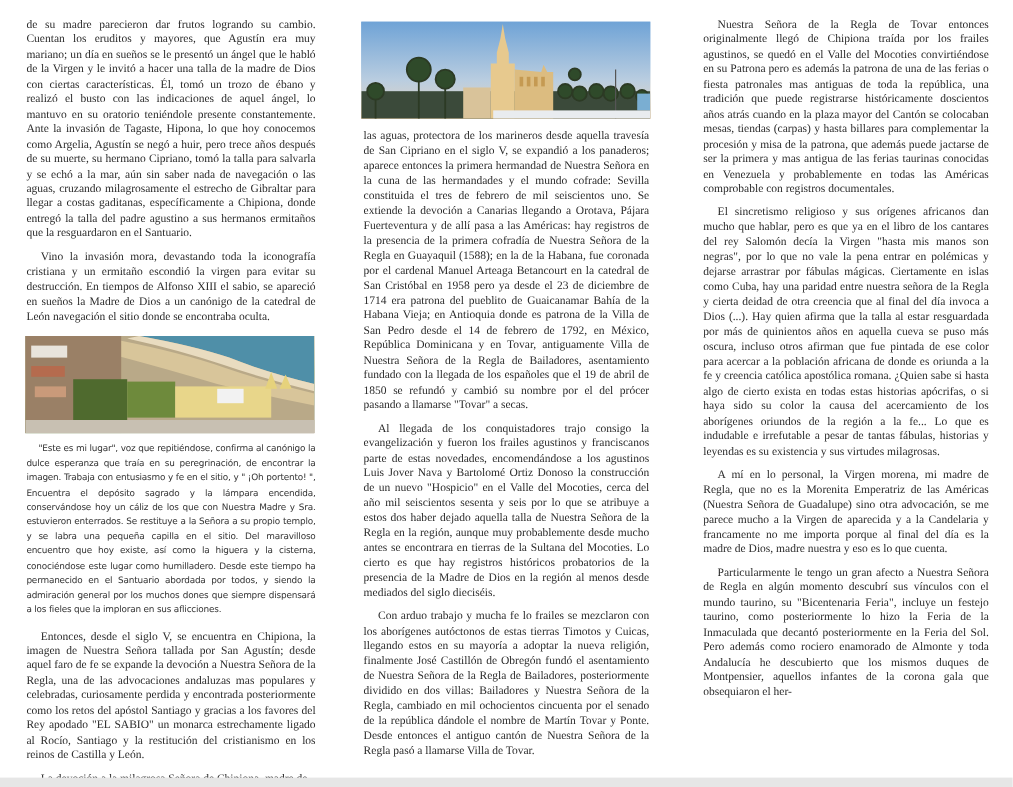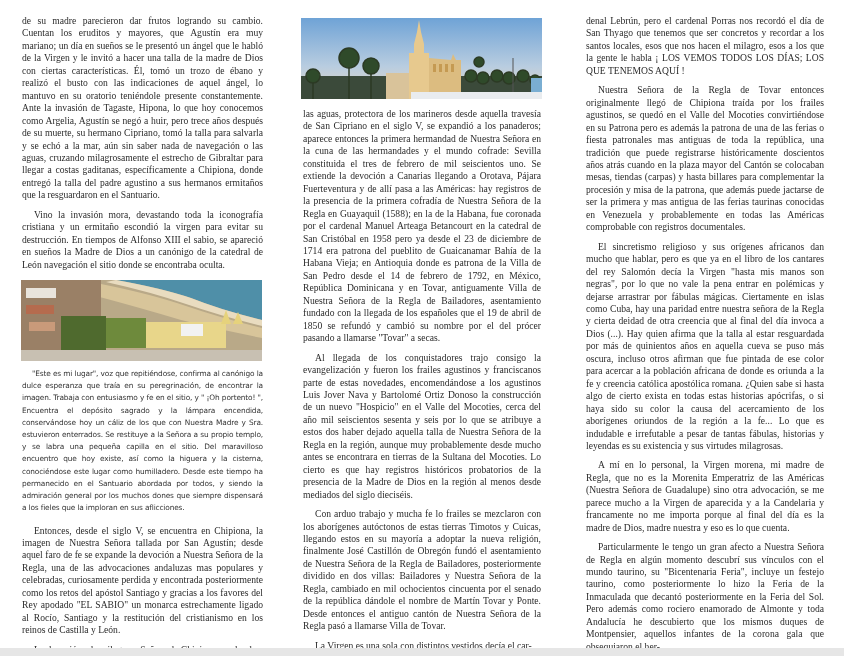--- a/index.html
+++ b/index.html
@@ -99,25 +99,23 @@
       <line x1="212" y1="81" x2="212" y2="40" stroke="#555" stroke-width="1"></line>
       <rect x="230" y="60" width="11" height="14" fill="#7aaed2"></rect>
       <rect x="110" y="74" width="131" height="7" fill="#e9ecef"></rect>
     </svg>
   </div>
 
   <div class="col col2">
     <p class="cont">las aguas, protectora de los marineros desde aquella travesía de San Cipriano en el siglo V, se expandió a los panaderos; aparece entonces la primera hermandad de Nuestra Señora en la cuna de las hermandades y el mundo cofrade: Sevilla constituida el tres de febrero de mil seiscientos uno. Se extiende la devoción a Canarias llegando a Orotava, Pájara Fuerteventura y de allí pasa a las Américas: hay registros de la presencia de la primera cofradía de Nuestra Señora de la Regla en Guayaquil (1588);  en la  de la Habana, fue coronada por el cardenal Manuel Arteaga Betancourt en la catedral de San Cristóbal en 1958 pero ya desde el 23 de diciembre de 1714 era patrona del pueblito de Guaicanamar Bahía de la Habana Vieja; en Antioquia donde es patrona de la Villa de San Pedro  desde el 14 de febrero de 1792, en México, República Dominicana y en Tovar, antiguamente Villa de Nuestra Señora de la Regla de Bailadores, asentamiento fundado con la llegada de los españoles que el 19 de abril de 1850 se refundó y cambió su nombre por el del prócer pasando a llamarse "Tovar" a secas.</p>
     <p>Al llegada de los conquistadores trajo consigo la evangelización y fueron los frailes agustinos y franciscanos parte de estas novedades, encomendándose a los agustinos Luis Jover Nava y Bartolomé Ortiz Donoso la construcción de un nuevo "Hospicio" en el Valle del Mocoties, cerca del año mil seiscientos sesenta y seis por lo que se atribuye a estos dos haber dejado aquella talla de Nuestra Señora  de la Regla en la región, aunque muy probablemente desde mucho antes se encontrara en tierras de la Sultana del Mocoties. Lo cierto es que hay registros históricos probatorios de la presencia de la Madre de Dios en la región al menos desde mediados del siglo dieciséis.</p>
     <p>Con arduo trabajo y mucha fe lo frailes se mezclaron con los aborígenes autóctonos de estas tierras Timotos y Cuicas, llegando estos en su mayoría a adoptar la nueva religión, finalmente José Castillón de Obregón fundó el asentamiento de Nuestra Señora de la Regla de Bailadores, posteriormente dividido en dos villas: Bailadores y Nuestra Señora de la Regla, cambiado en mil ochocientos cincuenta por el senado de la república dándole el nombre de Martín Tovar y Ponte. Desde entonces el antiguo cantón de Nuestra Señora de la Regla pasó a llamarse Villa de Tovar.</p>
-    <p>La Virgen es una sola con distintos vestidos decía el car-</p>
   </div>
 
   <div class="col col3">
-    <p class="cont">denal Lebrún, pero el cardenal Porras nos recordó el día de San Thyago que tenemos que ser concretos y recordar a los santos locales, esos que nos hacen el milagro, esos a los que la gente le habla  ¡ LOS VEMOS TODOS LOS DÍAS; LOS QUE TENEMOS AQUÍ !</p>
     <p>Nuestra Señora de la Regla de Tovar entonces originalmente llegó de Chipiona traída por los frailes agustinos, se quedó en el Valle del Mocoties convirtiéndose en su Patrona pero es además la patrona de una de las ferias o fiesta patronales mas antiguas de toda la república, una tradición que puede registrarse históricamente doscientos años atrás cuando en la plaza mayor del Cantón se colocaban mesas, tiendas (carpas) y hasta billares para complementar la procesión y misa de la patrona, que además puede jactarse de ser la primera y mas antigua de las ferias taurinas conocidas en Venezuela y probablemente en todas las Américas comprobable con registros documentales.</p>
     <p>El sincretismo religioso y sus orígenes africanos dan mucho que hablar, pero es que ya en el libro de los cantares del rey Salomón decía la Virgen "hasta mis manos son negras", por lo que no vale la pena entrar en polémicas y dejarse arrastrar por fábulas mágicas.  Ciertamente en islas como Cuba, hay una paridad entre nuestra señora de la Regla y cierta deidad de otra creencia que al final del día invoca a Dios (...). Hay quien afirma que la talla al estar resguardada por más de quinientos años en aquella cueva se puso más oscura, incluso otros afirman que fue pintada de ese color para acercar a la población africana de donde es oriunda a la fe y creencia católica apostólica romana.  ¿Quien sabe si hasta algo de cierto exista en todas estas historias apócrifas, o si haya sido su color la causa del acercamiento de los aborígenes oriundos de la región a la fe...  Lo que es indudable e irrefutable a pesar de tantas fábulas, historias y leyendas es su existencia y sus virtudes milagrosas.</p>
     <p>A mí en lo personal, la Virgen morena, mi madre de Regla, que no es la Morenita Emperatriz de las Américas (Nuestra Señora de Guadalupe) sino otra advocación, se me parece mucho a la Virgen de aparecida y a la Candelaria y francamente no me importa porque al final del día es la madre de Dios, madre nuestra y eso es lo que cuenta.</p>
     <p>Particularmente le tengo un gran afecto a Nuestra Señora de Regla en algún momento descubrí sus vínculos con el mundo taurino, su "Bicentenaria Feria", incluye un festejo taurino, como posteriormente lo hizo la Feria de la Inmaculada que decantó posteriormente en la Feria del Sol. Pero además como rociero enamorado de Almonte y toda Andalucía he descubierto que los mismos duques de Montpensier, aquellos infantes de la corona gala que obsequiaron el her-</p>
   </div>
 
 </div>
 <div class="bottom-strip"></div>
 
 </body></html>

